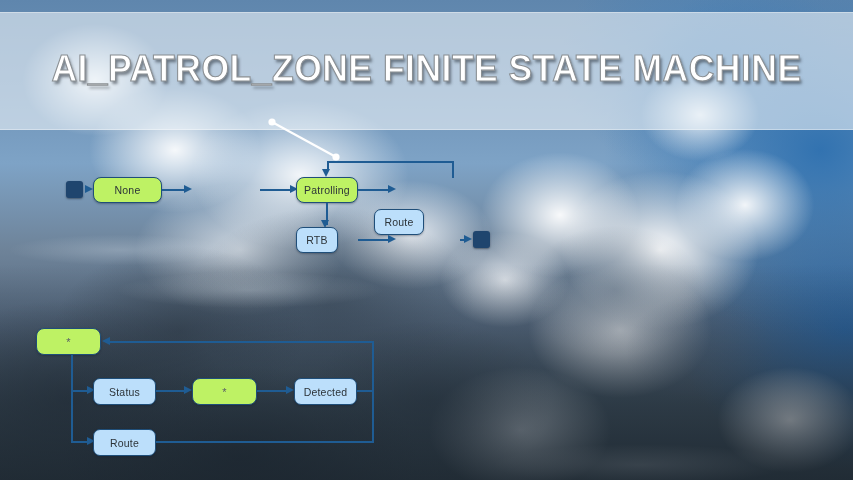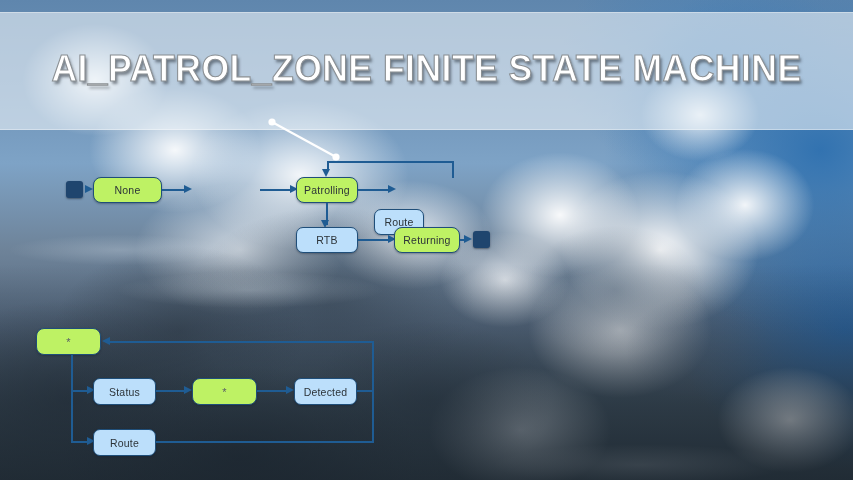--- a/index.html
+++ b/index.html
@@ -149,30 +149,27 @@
   </div>
 
   <div class="edge v" style="left:452px;top:161px;height:17px;"></div>
   <div class="edge h" style="left:327px;top:161px;width:127px;"></div>
   <div class="edge v" style="left:327px;top:161px;height:10px;"></div>
   <div class="arrow d" style="left:322px;top:169px;"></div>
 
   <div class="edge v" style="left:326px;top:203px;height:22px;"></div>
   <div class="arrow d" style="left:321px;top:220px;"></div>
 
-  <div class="node blue" style="left:296px;top:227px;width:62px;height:26px;">
+  <div class="node blue" style="left:296px;top:227px;width:42px;height:26px;">
     <span>RTB</span>
   </div>
 
   <div class="edge h" style="left:358px;top:239px;width:32px;"></div>
   <div class="arrow r" style="left:388px;top:235px;"></div>
 
-  <div class="node white" style="left:394px;top:227px;width:66px;height:26px;">
-    <span>Returning</span>
-  </div>
 
   <div class="edge h" style="left:460px;top:239px;width:8px;"></div>
   <div class="arrow r" style="left:464px;top:235px;"></div>
   <div class="terminal" style="left:473px;top:231px;"></div>
 
   <svg class="leader">
     <line x1="272" y1="122" x2="336" y2="157" stroke="#ffffff" stroke-width="2.2"></line>
     <circle cx="272" cy="122" r="3.6" fill="#ffffff"></circle>
     <circle cx="336" cy="157" r="3.6" fill="#ffffff"></circle>
   </svg>

